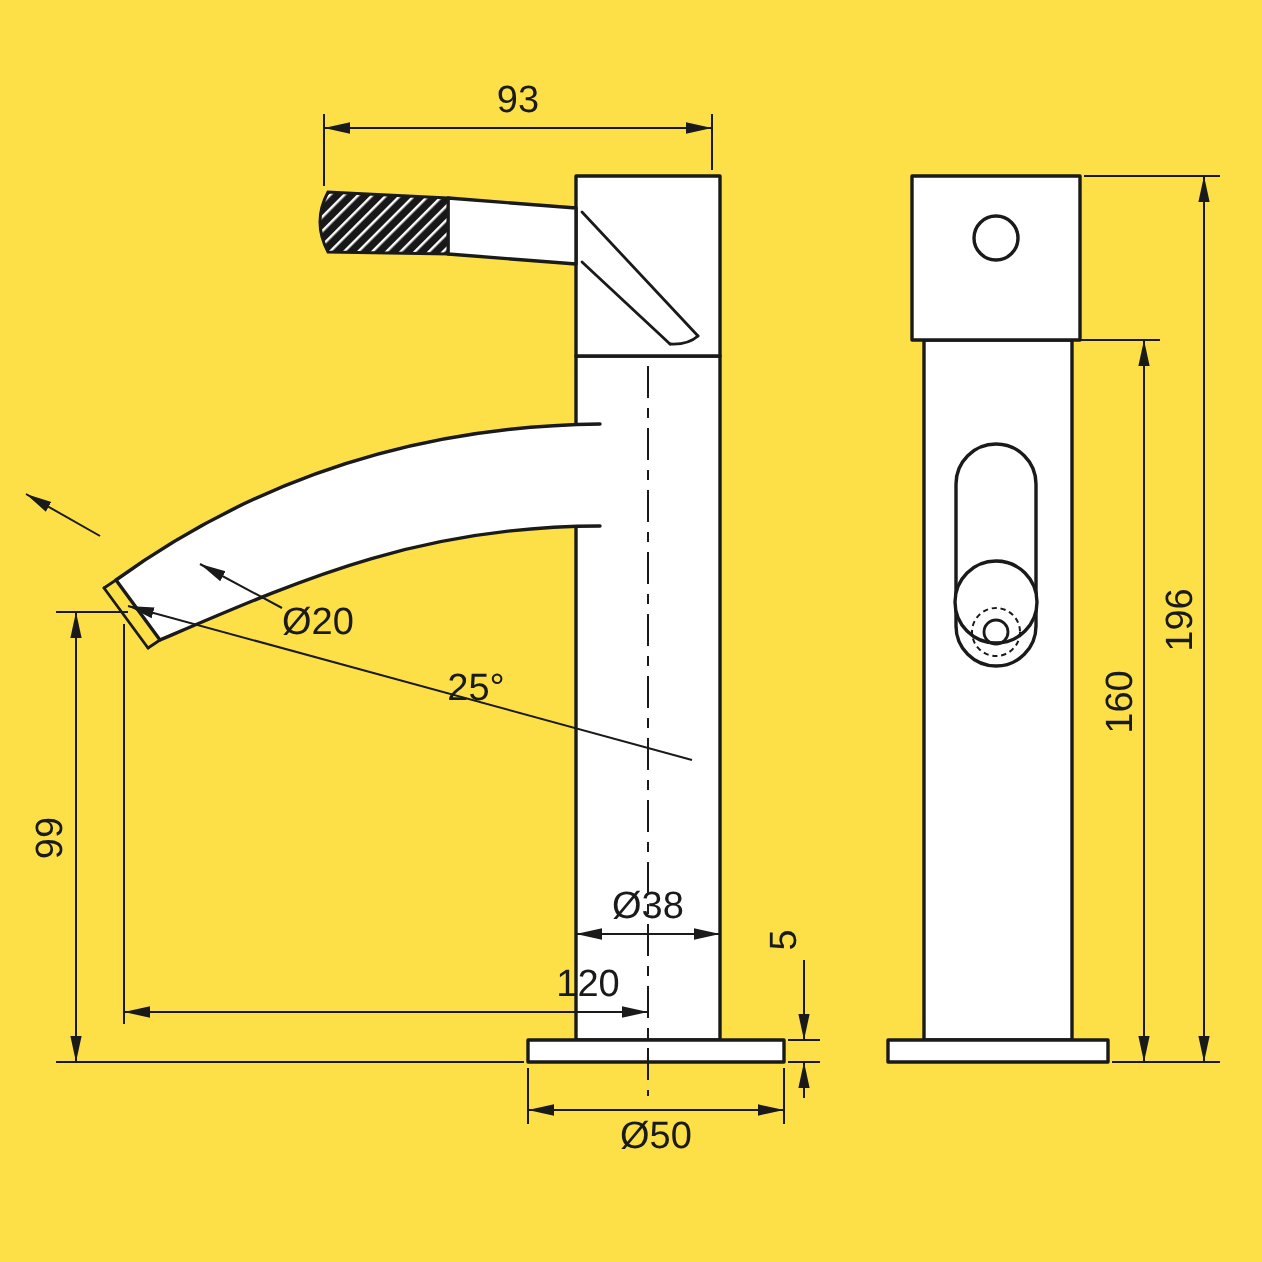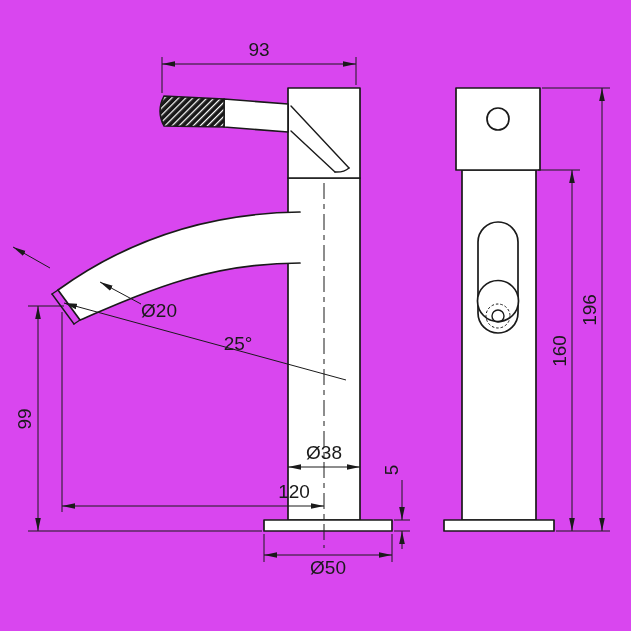--- a/index.html
+++ b/index.html
@@ -5,21 +5,21 @@
   html, body {
     margin: 0;
     padding: 0;
     background: #ffffff;
     font-family: "Liberation Sans", sans-serif;
   }
   .canvas {
     position: relative;
     width: 631px;
     height: 631px;
-    background: #d946ef;
+    background: #fde047;
     overflow: hidden;
   }
   svg { display: block; }
   .outline {
     fill: #ffffff;
     stroke: #1a1a1a;
     stroke-width: 1.7;
     stroke-linejoin: round;
     stroke-linecap: round;
   }

